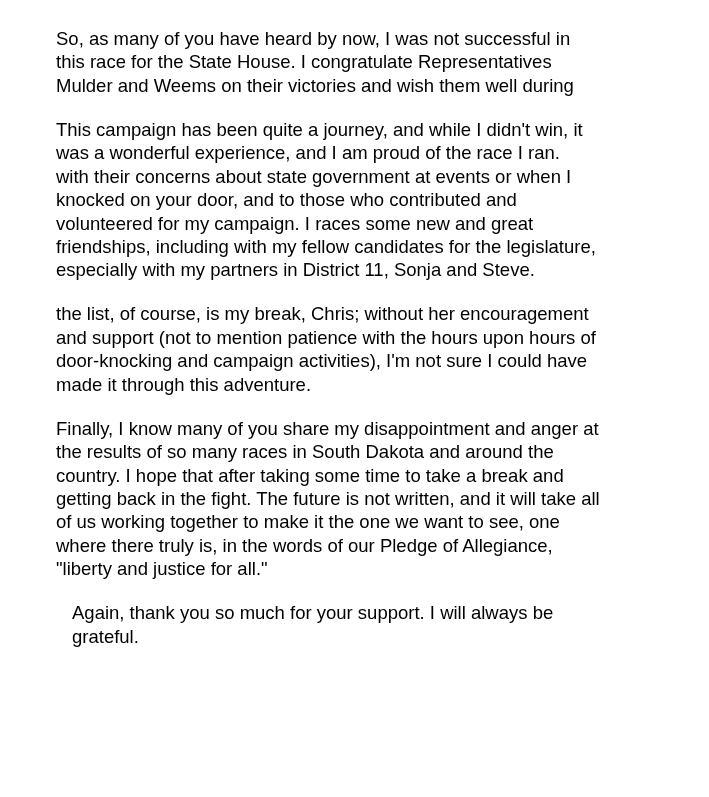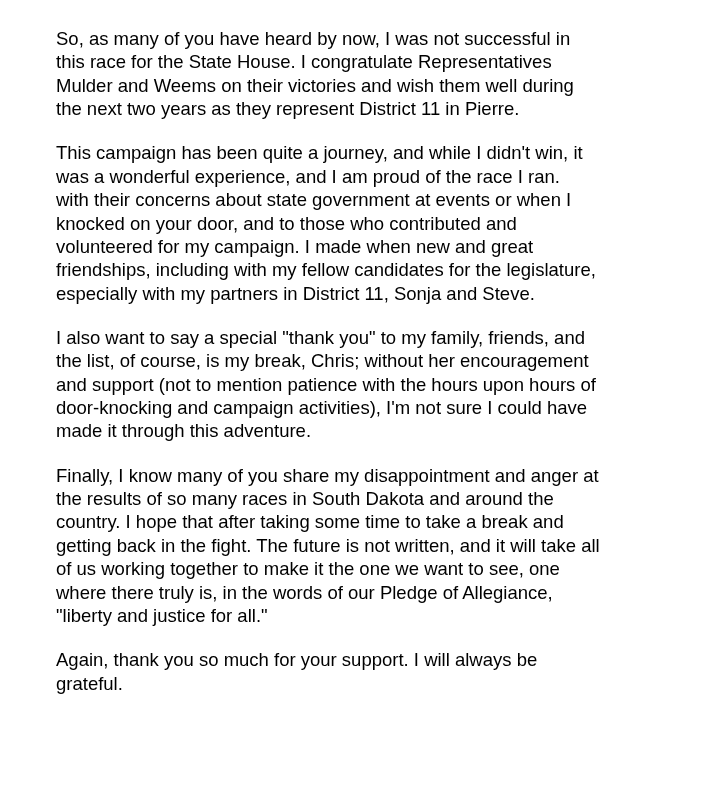--- a/index.html
+++ b/index.html
@@ -22,48 +22,47 @@
     line-height: 23.4px;
     color: #000000;
     -webkit-font-smoothing: antialiased;
   }
   .para {
     margin: 0 0 20.7px 0;
     padding: 0;
   }
   .para:last-child {
     margin-bottom: 0;
+    margin-left: 16px;
   }
   .line {
     display: block;
     white-space: nowrap;
   }
 </style>
 </head>
 <body>
 
 <div class="page">
   <div class="doc" style="color: rgb(0, 0, 0);">
       <p class="para">
         <span class="line">So, as many of you have heard by now, I was not successful in</span>
         <span class="line">this race for the State House. I congratulate Representatives</span>
         <span class="line">Mulder and Weems on their victories and wish them well during</span>
-        <span class="line">the next two years as they represent District 11 in Pierre.</span>
       </p>
       <p class="para">
         <span class="line">This campaign has been quite a journey, and while I didn't win, it</span>
         <span class="line">was a wonderful experience, and I am proud of the race I ran.</span>
         <span class="line">with their concerns about state government at events or when I</span>
         <span class="line">knocked on your door, and to those who contributed and</span>
-        <span class="line">volunteered for my campaign. I made when new and great</span>
+        <span class="line">volunteered for my campaign. I races some new and great</span>
         <span class="line">friendships, including with my fellow candidates for the legislature,</span>
         <span class="line">especially with my partners in District 11, Sonja and Steve.</span>
       </p>
       <p class="para">
-        <span class="line">I also want to say a special "thank you" to my family, friends, and</span>
         <span class="line">the list, of course, is my break, Chris; without her encouragement</span>
         <span class="line">and support (not to mention patience with the hours upon hours of</span>
         <span class="line">door-knocking and campaign activities), I'm not sure I could have</span>
         <span class="line">made it through this adventure.</span>
       </p>
       <p class="para">
         <span class="line">Finally, I know many of you share my disappointment and anger at</span>
         <span class="line">the results of so many races in South Dakota and around the</span>
         <span class="line">country. I hope that after taking some time to take a break and</span>
         <span class="line">getting back in the fight. The future is not written, and it will take all</span>

